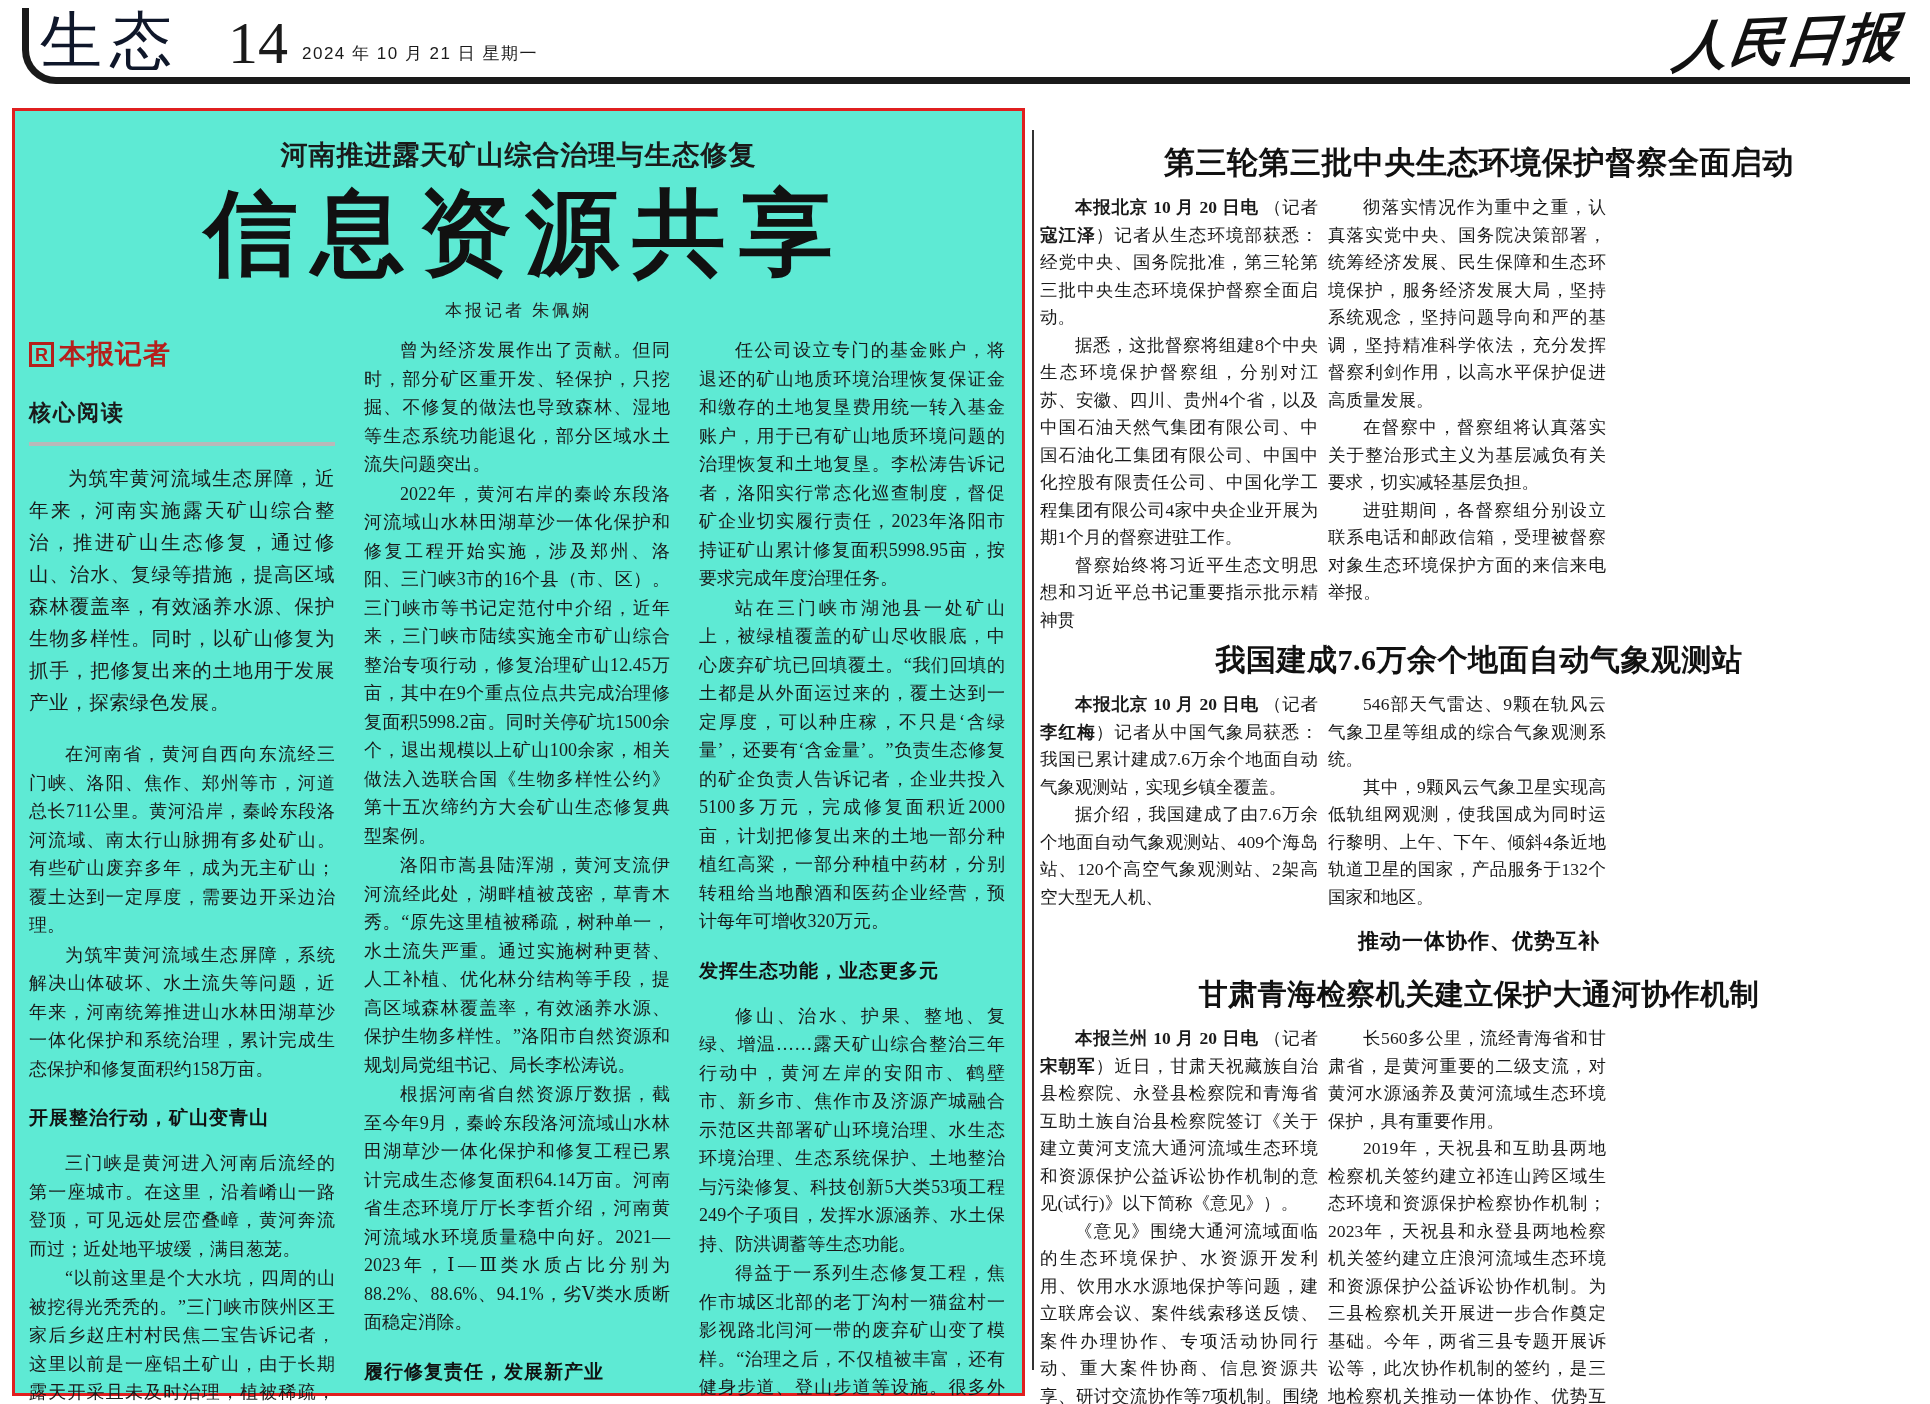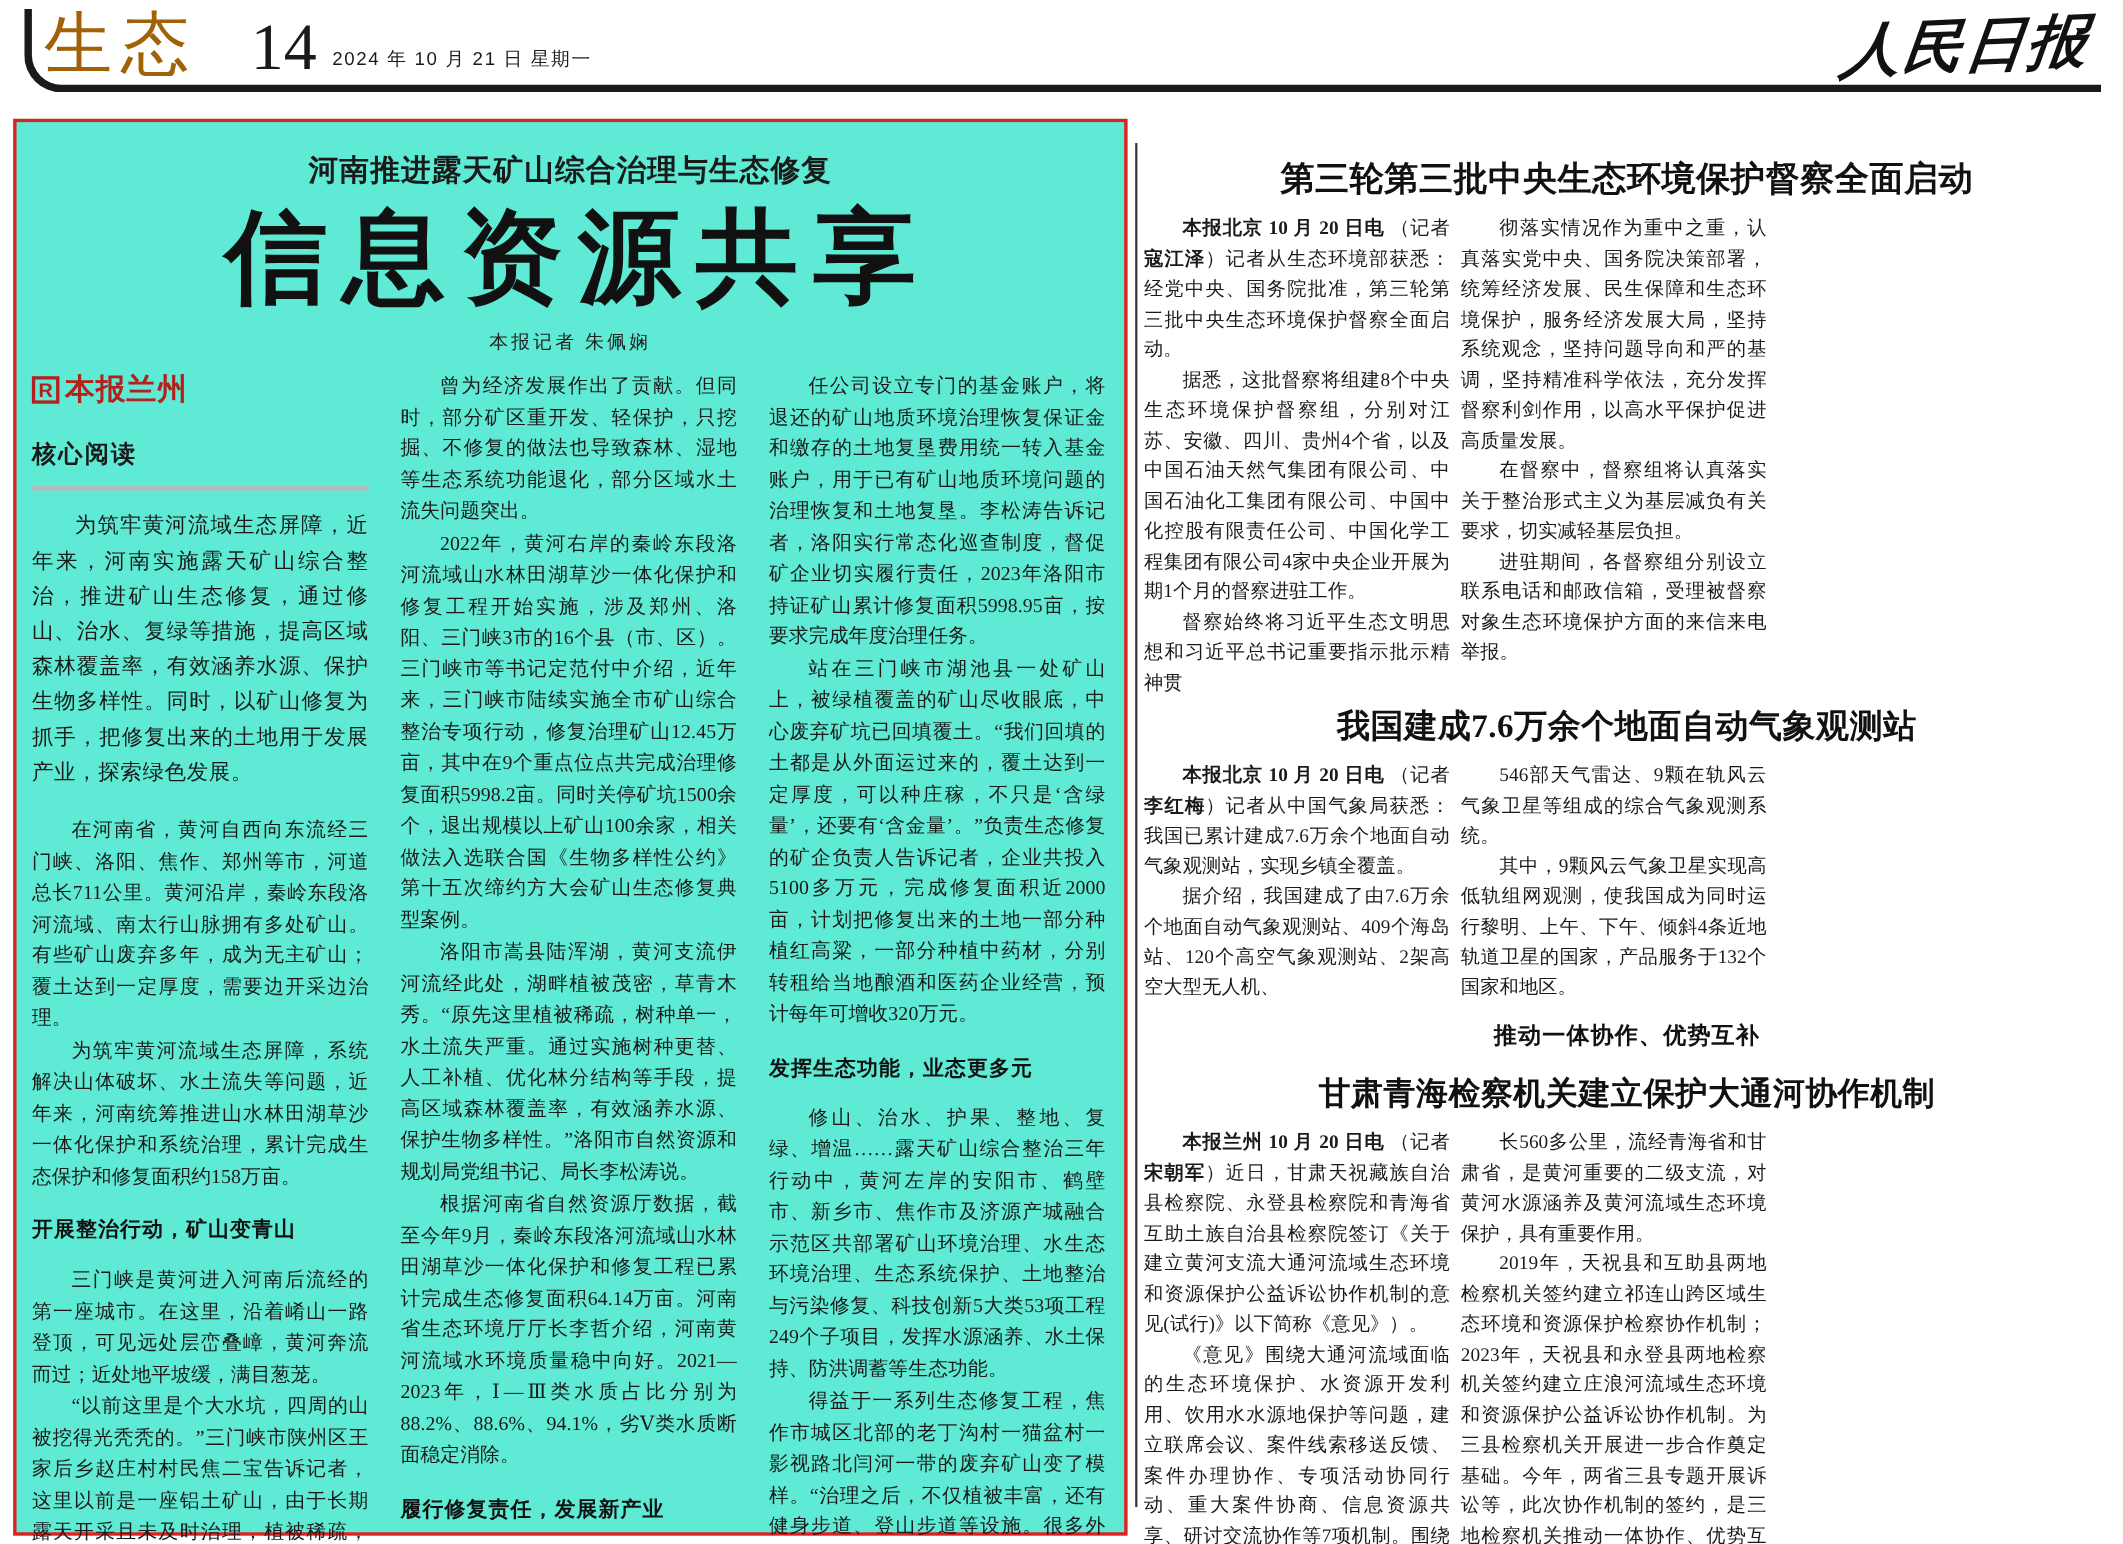--- a/index.html
+++ b/index.html
@@ -30,21 +30,21 @@
     border-bottom: 7px solid #1a1a1a;
     border-bottom-left-radius: 34px;
   }
   .mh-section {
     position: absolute;
     left: 40px; top: 4px;
     font-family: "Liberation Sans", "DejaVu Sans", sans-serif;
     font-size: 62px;
     font-weight: 400;
     letter-spacing: 8px;
-    color: #a16207;
+    color: #0f172a;
     line-height: 74px;
   }
   .mh-pageno {
     position: absolute;
     left: 228px; top: 6px;
     font-family: "Liberation Serif", serif;
     font-size: 60px;
     color: #1a1a1a;
     line-height: 74px;
   }
@@ -278,21 +278,21 @@
         <div class="kicker">河南推进露天矿山综合治理与生态修复</div>
         <div class="main-headline">信息资源共享</div>
         <div class="byline">本报记者  朱佩娴</div>
       </div>
 
       <div id="feature-cols">
 
         <div class="fcol c1">
           <div class="brand-row">
             <div class="brand-box">R</div>
-            <div class="brand-text">本报兰州</div>
+            <div class="brand-text">本报记者</div>
           </div>
           <div class="core-title">核心阅读</div>
           <div class="core-rule"></div>
           <div class="core-para">为筑牢黄河流域生态屏障，近年来，河南实施露天矿山综合整治，推进矿山生态修复，通过修山、治水、复绿等措施，提高区域森林覆盖率，有效涵养水源、保护生物多样性。同时，以矿山修复为抓手，把修复出来的土地用于发展产业，探索绿色发展。</div>
           <p class="fp">在河南省，黄河自西向东流经三门峡、洛阳、焦作、郑州等市，河道总长711公里。黄河沿岸，秦岭东段洛河流域、南太行山脉拥有多处矿山。有些矿山废弃多年，成为无主矿山；覆土达到一定厚度，需要边开采边治理。</p>
           <p class="fp">为筑牢黄河流域生态屏障，系统解决山体破坏、水土流失等问题，近年来，河南统筹推进山水林田湖草沙一体化保护和系统治理，累计完成生态保护和修复面积约158万亩。</p>
           <div class="subhead">开展整治行动，矿山变青山</div>
           <p class="fp">三门峡是黄河进入河南后流经的第一座城市。在这里，沿着崤山一路登顶，可见远处层峦叠嶂，黄河奔流而过；近处地平坡缓，满目葱茏。</p>
           <p class="fp">“以前这里是个大水坑，四周的山被挖得光秃秃的。”三门峡市陕州区王家后乡赵庄村村民焦二宝告诉记者，这里以前是一座铝土矿山，由于长期露天开采且未及时治理，植被稀疏，水土流失严重。</p>
 

